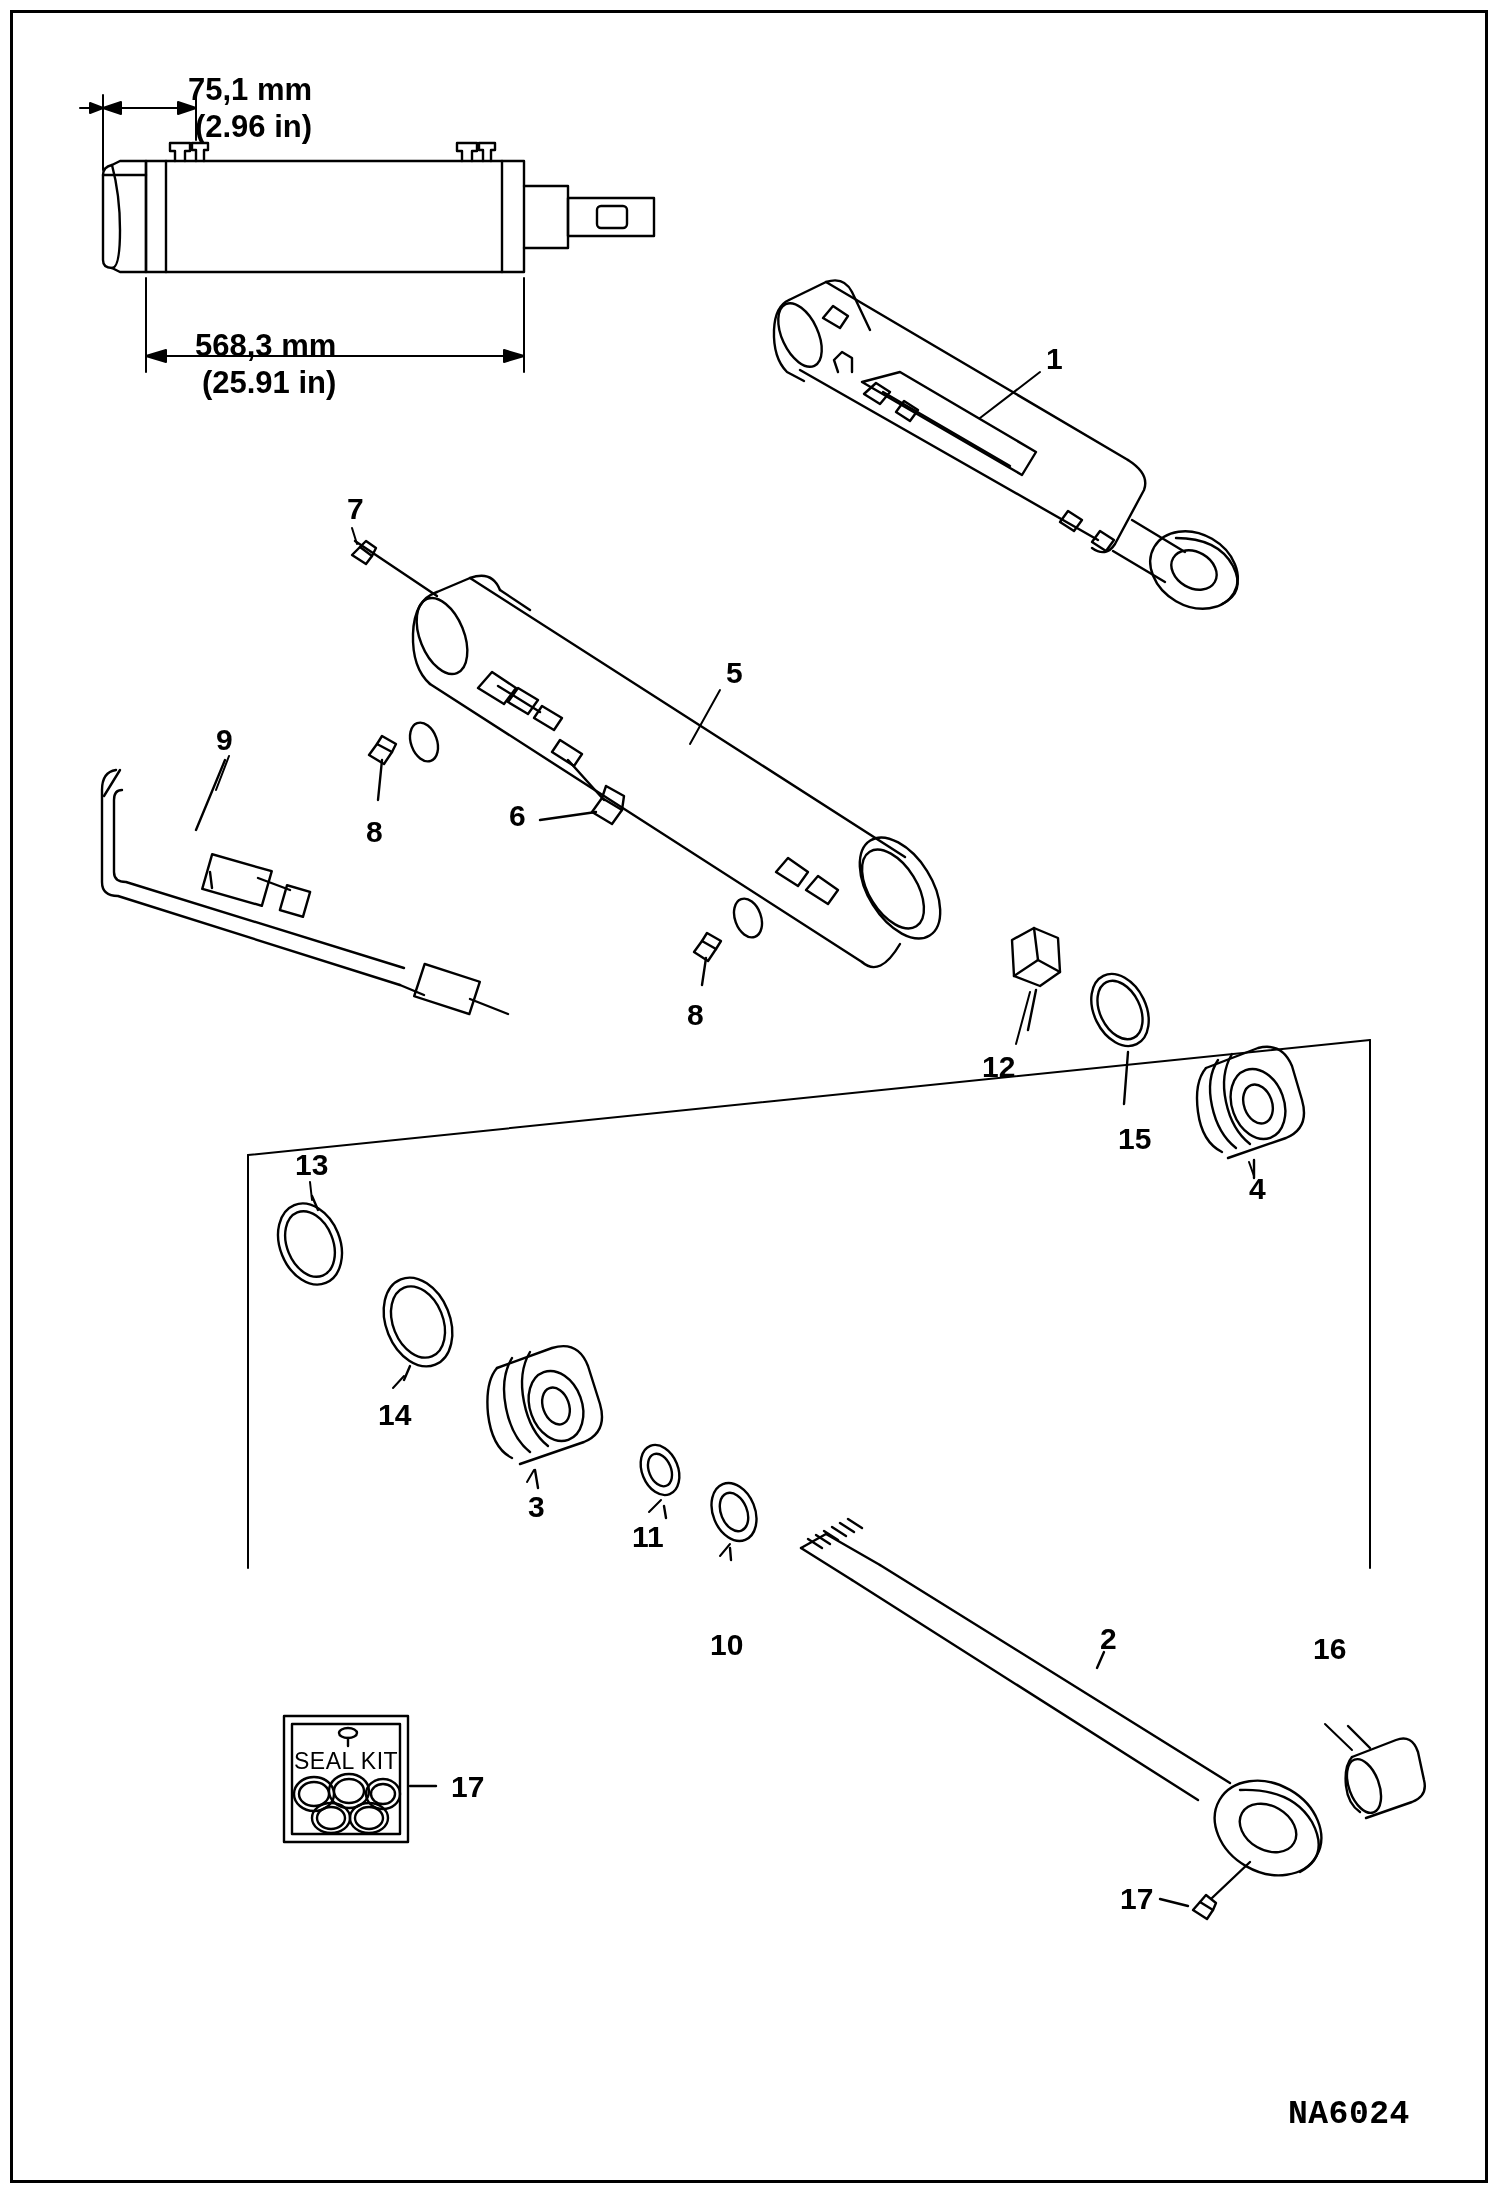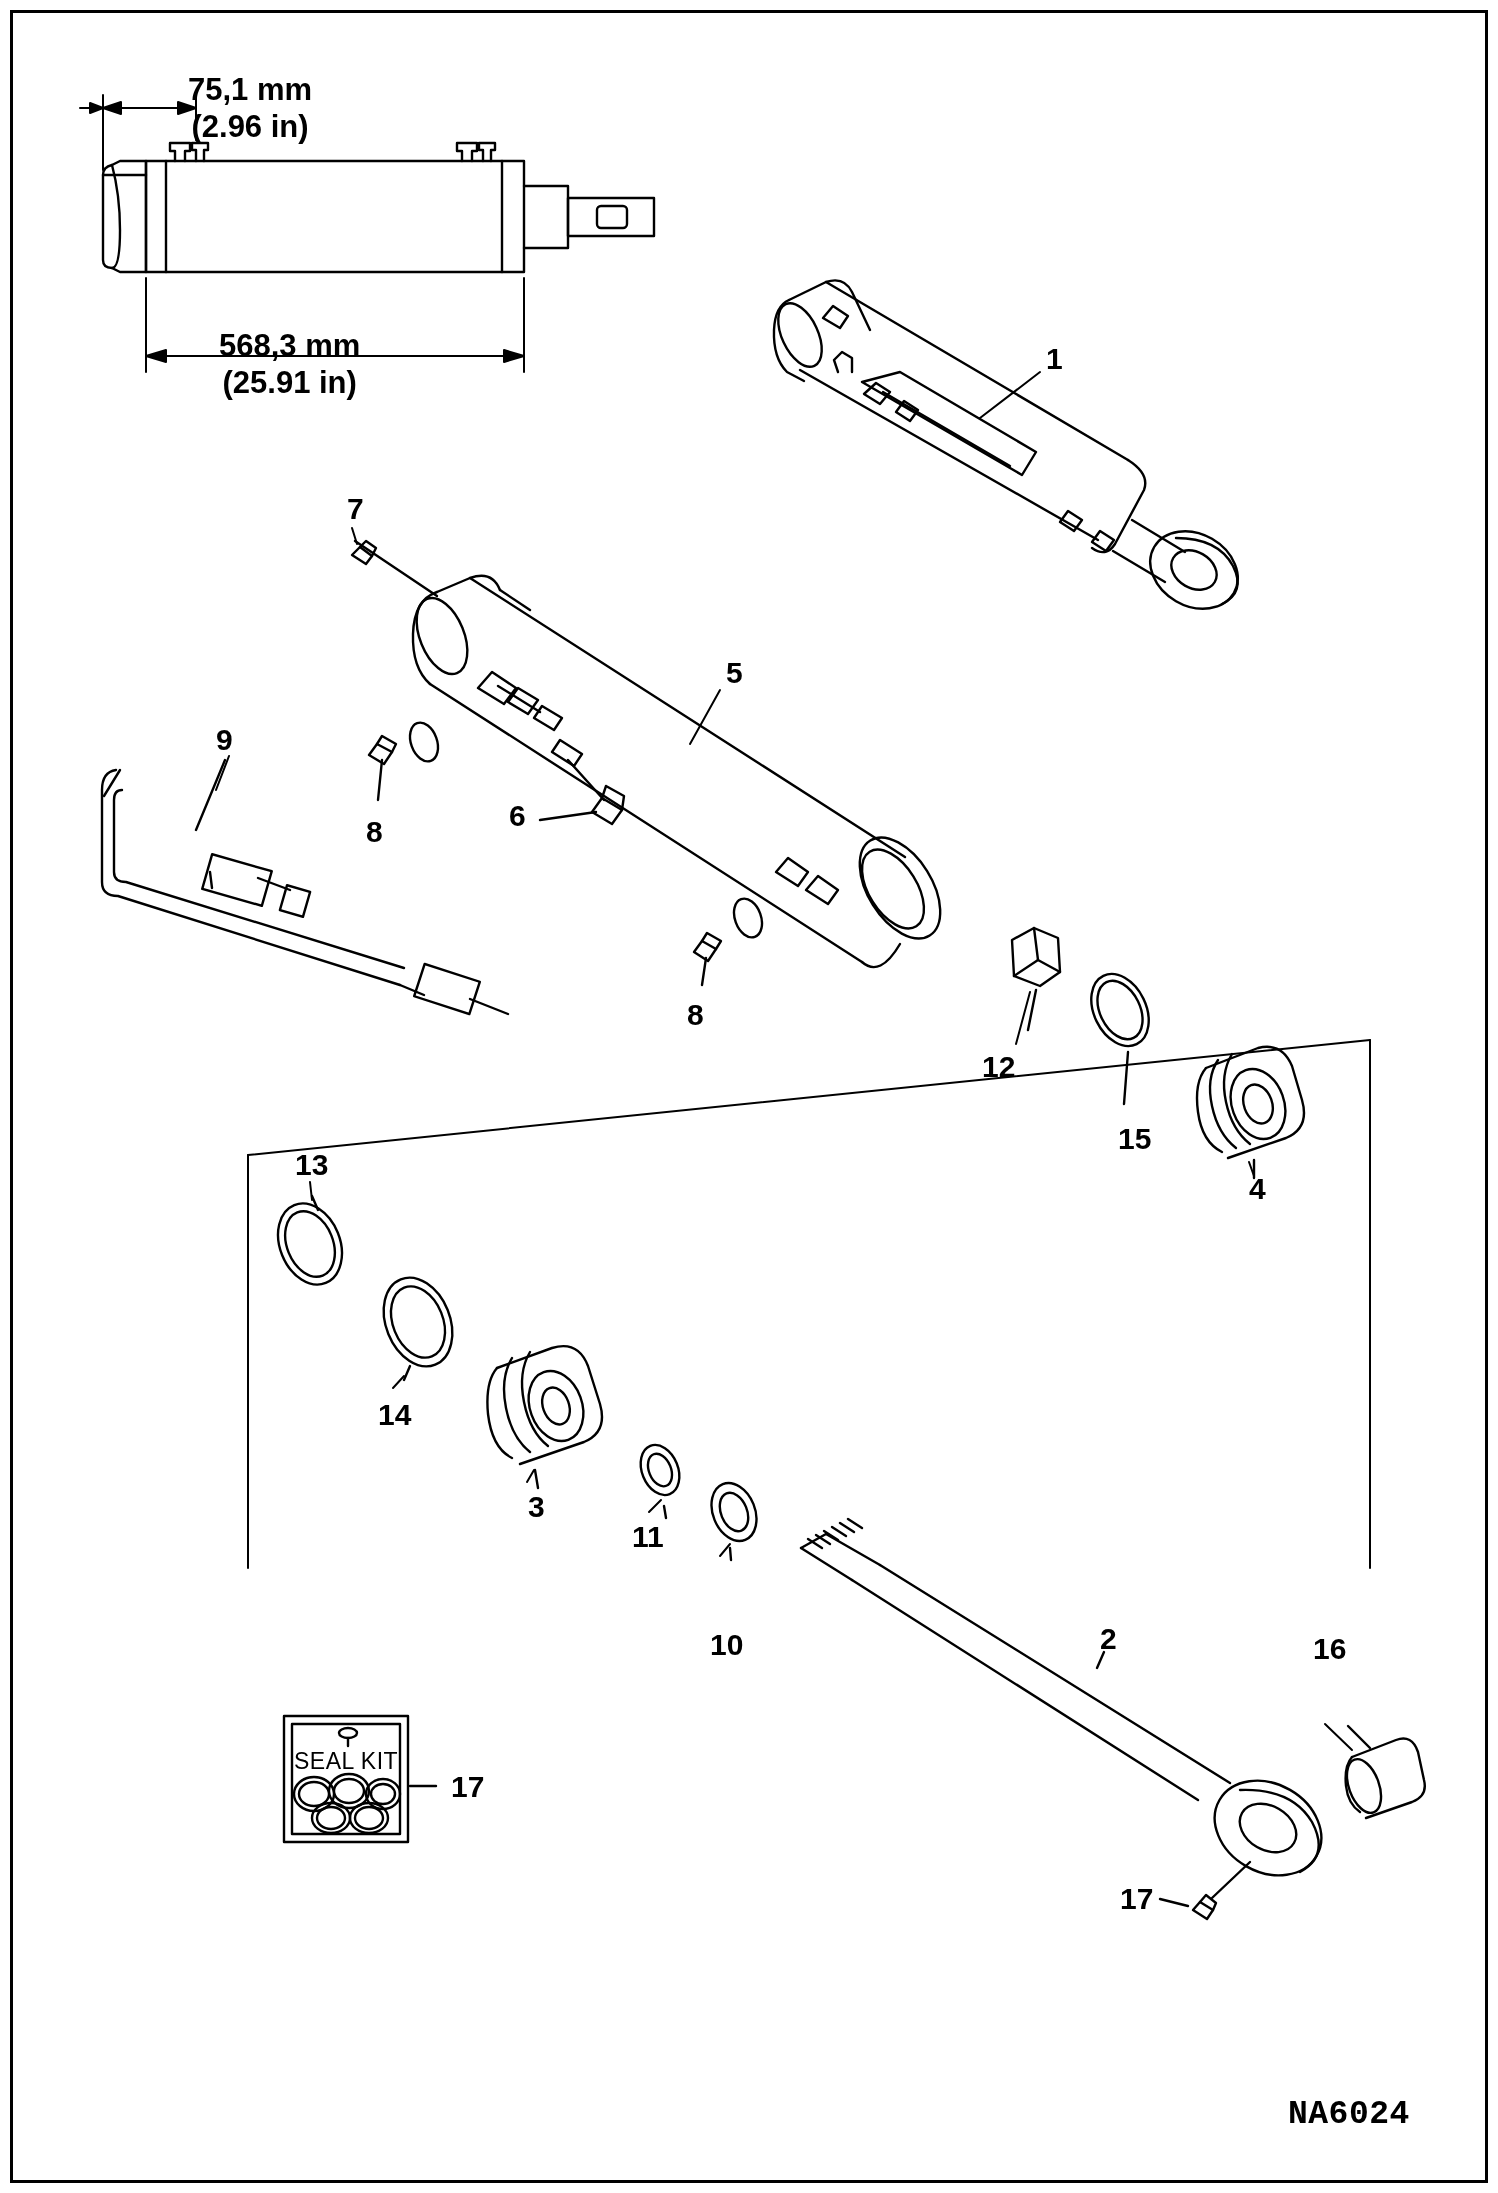--- a/index.html
+++ b/index.html
@@ -40,21 +40,21 @@
     white-space: nowrap;
     font-weight: bold;
   }
   .callout {
     font-size: 30px;
     font-weight: bold;
   }
   .dim {
     font-size: 31px;
     font-weight: bold;
-    text-align: center;
+    text-align: right;
     line-height: 1.18;
   }
   .sealkit-text {
     font-size: 23px;
     font-weight: normal;
     letter-spacing: 0.5px;
   }
   .docid {
     font-size: 33px;
     font-weight: bold;
@@ -327,21 +327,21 @@
         <line x1="1325" y1="1724" x2="1352" y2="1750"></line>
       </g>
     </g>
   </svg>
 
   <div class="lbl dim" style="left:188px; top:72px;">
     <span>75,1 mm</span><br>
     <span>(2.96 in)</span>
   </div>
 
-  <div class="lbl dim" style="left:195px; top:328px;margin-left:24px;">
+  <div class="lbl dim" style="left:195px; top:328px;">
     <span>568,3 mm</span><br>
     <span>(25.91 in)</span>
   </div>
 
   <div class="lbl callout" style="left:1046px; top:342px;">1</div>
   <div class="lbl callout" style="left:1100px; top:1622px;">2</div>
   <div class="lbl callout" style="left:528px; top:1490px;">3</div>
   <div class="lbl callout" style="left:1249px; top:1172px;">4</div>
   <div class="lbl callout" style="left:726px; top:656px;">5</div>
   <div class="lbl callout" style="left:509px; top:799px;">6</div>

